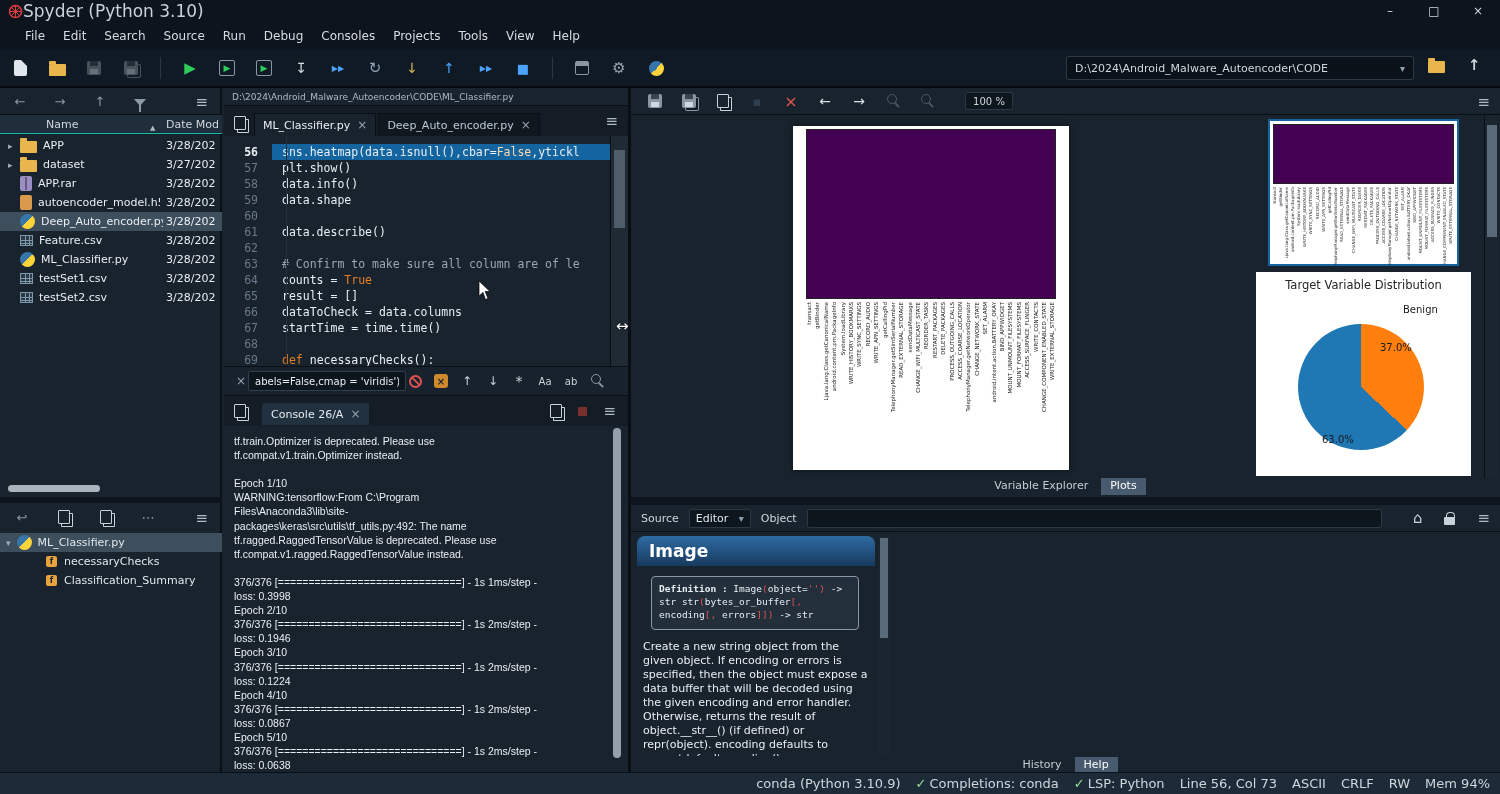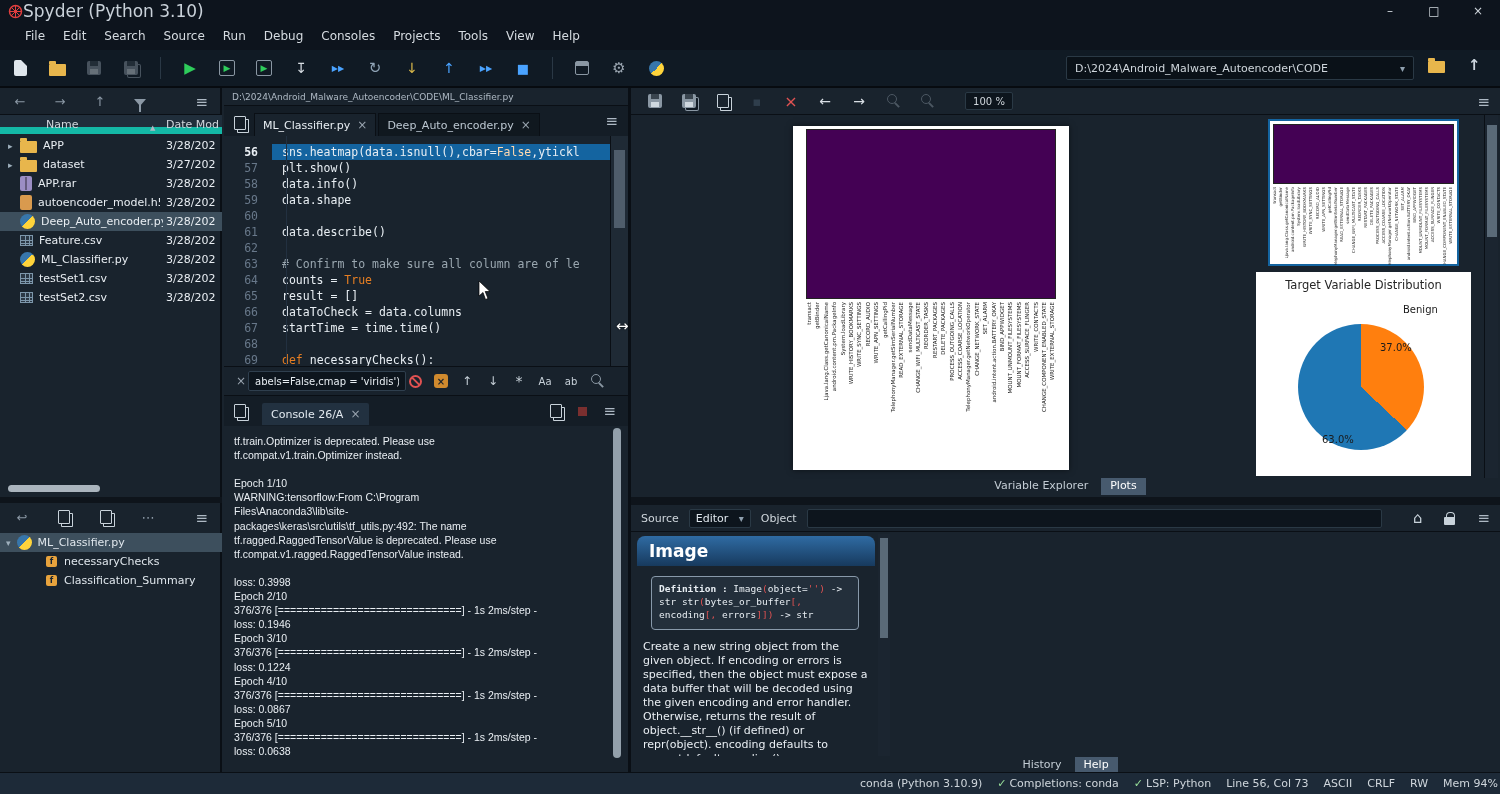--- a/index.html
+++ b/index.html
@@ -55,21 +55,21 @@
 .ic-expand::before{content:"▸";color:#9fb0bd;font-size:9px}
 .ic-expand-down::before{content:"▾";color:#9fb0bd;font-size:9px}
 .ic-sort::before{content:"▲";font-size:7px;color:#aeb9c4}
 .xclose::before{content:"×";color:#9aa5b0;font-size:12px}
 .sq-maroon{width:9px;height:9px;background:#7a2f2f;display:inline-block}
 
 #left-pane{position:absolute;left:0;top:88px;width:222px;height:684px;background:#19232d;border-right:2px solid #0a0f15}
 #tb-explorer{position:absolute;left:0;top:0;width:222px;height:26px;display:flex;align-items:center;gap:20px;padding-left:10px}
 #tb-explorer .tbi{font-size:13px;color:#8b98a5}
 #explorer-menu{position:absolute;right:12px;top:5px}
-#explorer-header{position:absolute;left:0;top:26px;width:222px;height:20px;background:#202e3b;border-top:1px solid #0a0f15;border-bottom:7px solid #14b8a6;font-size:11px;color:#cfd6dc}
+#explorer-header{position:absolute;left:0;top:26px;width:222px;height:20px;background:#202e3b;border-top:1px solid #0a0f15;border-bottom:1px solid #14b8a6;font-size:11px;color:#cfd6dc}
 #explorer-header .hname{position:absolute;left:46px;top:3px}
 #explorer-header .hsort{position:absolute;left:150px;top:5px}
 #explorer-header .hdate{position:absolute;left:166px;top:3px}
 #file-list{position:absolute;left:0;top:48px;width:222px;height:240px}
 .frow{position:relative;height:19px;display:flex;align-items:center;padding-left:8px;font-size:11px;color:#e8edf2}
 .frow.selrow{background:#3d4f5d}
 .fex{width:12px;flex:none}
 .fic{flex:none;margin-right:6px}
 .fname{width:122px;overflow:hidden;white-space:nowrap}
 .fdate{position:absolute;left:166px}
@@ -149,21 +149,21 @@
 #help-toolbar .right-icons{margin-left:auto;display:flex;gap:22px;align-items:center}
 #help-doc{position:absolute;left:4px;top:446px;width:243px;height:222px;overflow:hidden}
 #help-title{position:absolute;left:2px;top:2px;width:238px;height:30px;background:linear-gradient(180deg,#2f6ba3,#173a5e);border-radius:8px 8px 0 0;color:#fff;font-size:17px;font-weight:bold;display:flex;align-items:center;padding-left:12px}
 #def-box{position:absolute;left:16px;top:42px;width:208px;height:54px;background:#232f3b;border:1px solid #8899aa;border-radius:4px;padding:5px 7px;font-family:"DejaVu Sans Mono","Liberation Mono",monospace;font-size:9.5px;line-height:13px;color:#e8eef3;overflow:hidden}
 .def-b{font-weight:bold}.def-r{color:#e05252}.def-p{color:#e8eef3}
 #help-body{position:absolute;left:8px;top:106px;width:228px;height:118px;overflow:hidden;font-size:11px;line-height:14px;color:#e9eef3}
 #help-scroll{position:absolute;left:247px;top:446px;width:12px;height:222px;background:#1b2530}
 #help-scroll .thumb{position:absolute;left:2px;top:4px;width:8px;height:100px;background:#5a6a78}
 #help-tabs{position:absolute;left:0;top:669px;width:869px;height:17px;display:flex;justify-content:center;gap:4px}
 
-#statusbar{position:absolute;left:0;top:772px;width:1500px;height:22px;background:#1d2a38;border-top:1px solid #0a0f15;display:flex;align-items:center;justify-content:flex-end;gap:15px;padding-right:2px;font-size:11px;color:#cfd6dc}
+#statusbar{position:absolute;left:0;top:772px;width:1500px;height:22px;background:#1d2a38;border-top:1px solid #0a0f15;display:flex;align-items:center;justify-content:flex-end;gap:15px;padding-right:10px;font-size:13px;color:#cfd6dc}
 .chk{color:#98e09a;margin-right:3px}
 
 #cursor-arrow{position:absolute;left:478px;top:281px;z-index:50}
 #cursor-resize{position:absolute;left:616px;top:317px;z-index:50;color:#fff;font-size:15px;text-shadow:0 0 2px #000}
 </style>
 </head>
 <body>
 
 <div id="titlebar">
   <svg width="15" height="15">
@@ -459,20 +459,21 @@
         <div class="cline">tf.train.Optimizer is deprecated. Please use</div>
         <div class="cline">tf.compat.v1.train.Optimizer instead.</div>
         <div class="cline">&nbsp;</div>
         <div class="cline">Epoch 1/10</div>
         <div class="cline">WARNING:tensorflow:From C:\Program</div>
         <div class="cline">Files\Anaconda3\lib\site-</div>
         <div class="cline">packages\keras\src\utils\tf_utils.py:492: The name</div>
         <div class="cline">tf.ragged.RaggedTensorValue is deprecated. Please use</div>
         <div class="cline">tf.compat.v1.ragged.RaggedTensorValue instead.</div>
         <div class="cline">&nbsp;</div>
+        <div class="cline">376/376 [==============================] - 1s 1ms/step -</div>
         <div class="cline">loss: 0.3998</div>
         <div class="cline">Epoch 2/10</div>
         <div class="cline">376/376 [==============================] - 1s 2ms/step -</div>
         <div class="cline">loss: 0.1946</div>
         <div class="cline">Epoch 3/10</div>
         <div class="cline">376/376 [==============================] - 1s 2ms/step -</div>
         <div class="cline">loss: 0.1224</div>
         <div class="cline">Epoch 4/10</div>
         <div class="cline">376/376 [==============================] - 1s 2ms/step -</div>
         <div class="cline">loss: 0.0867</div>

